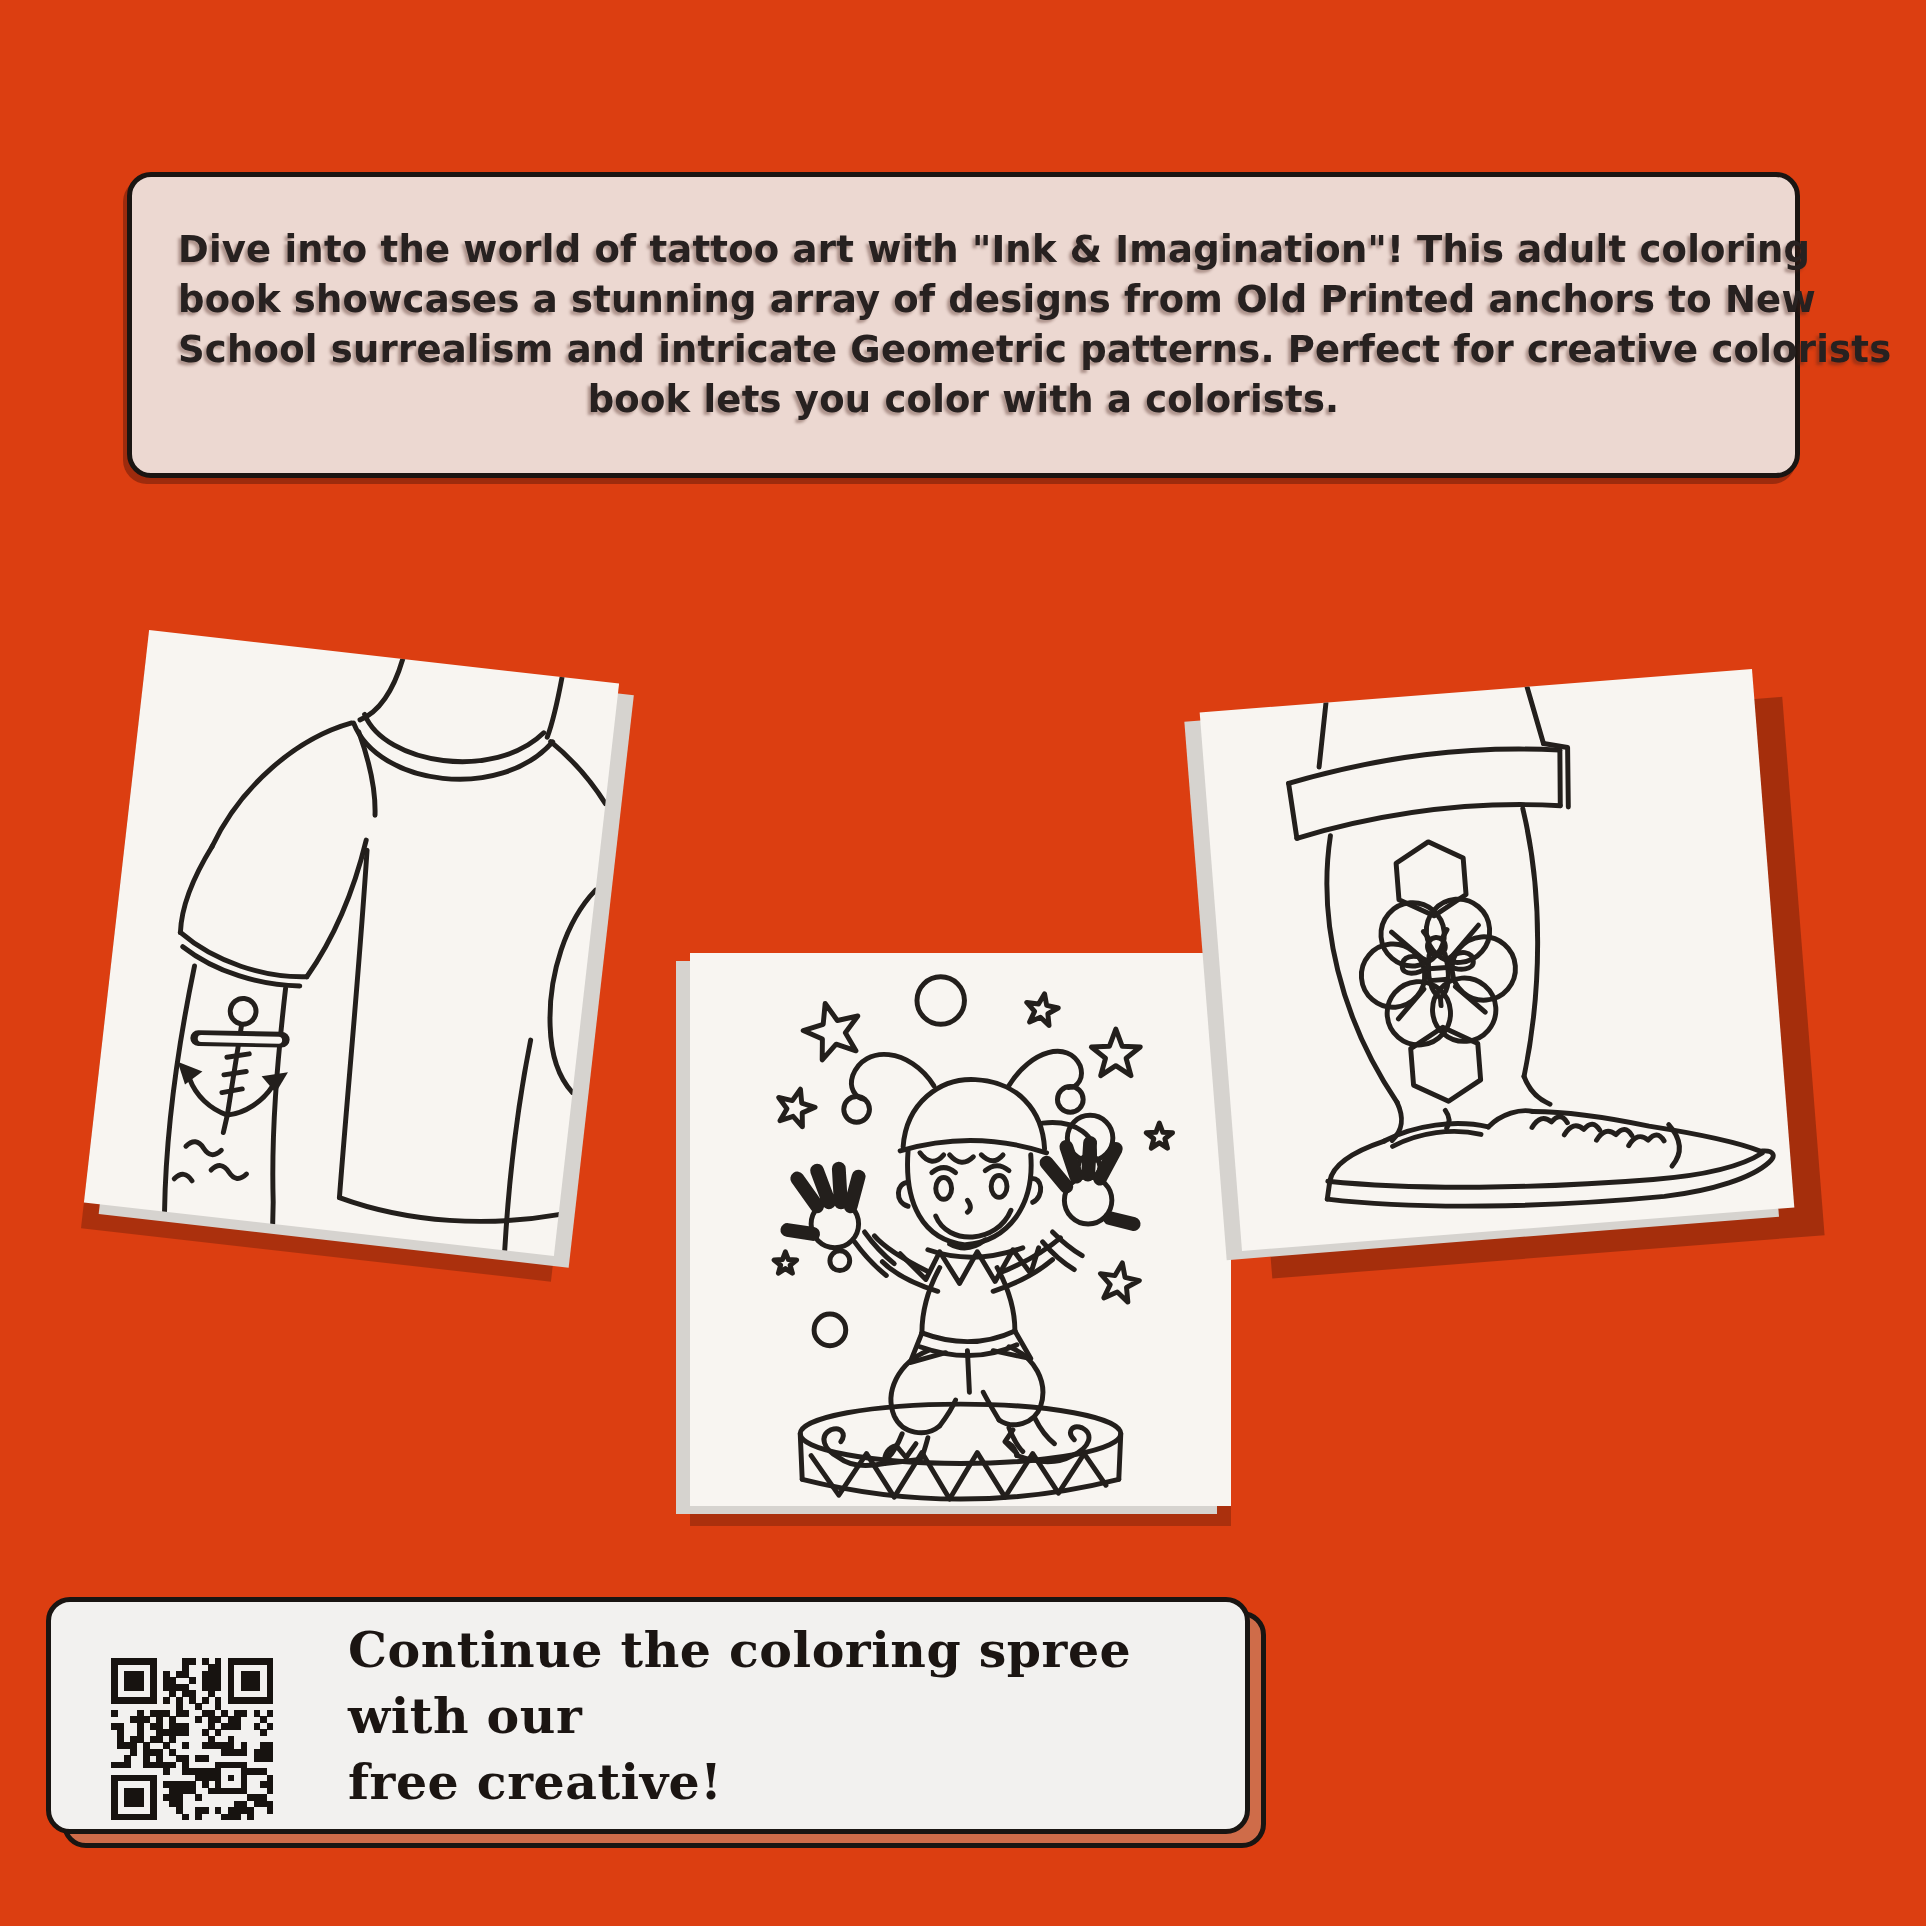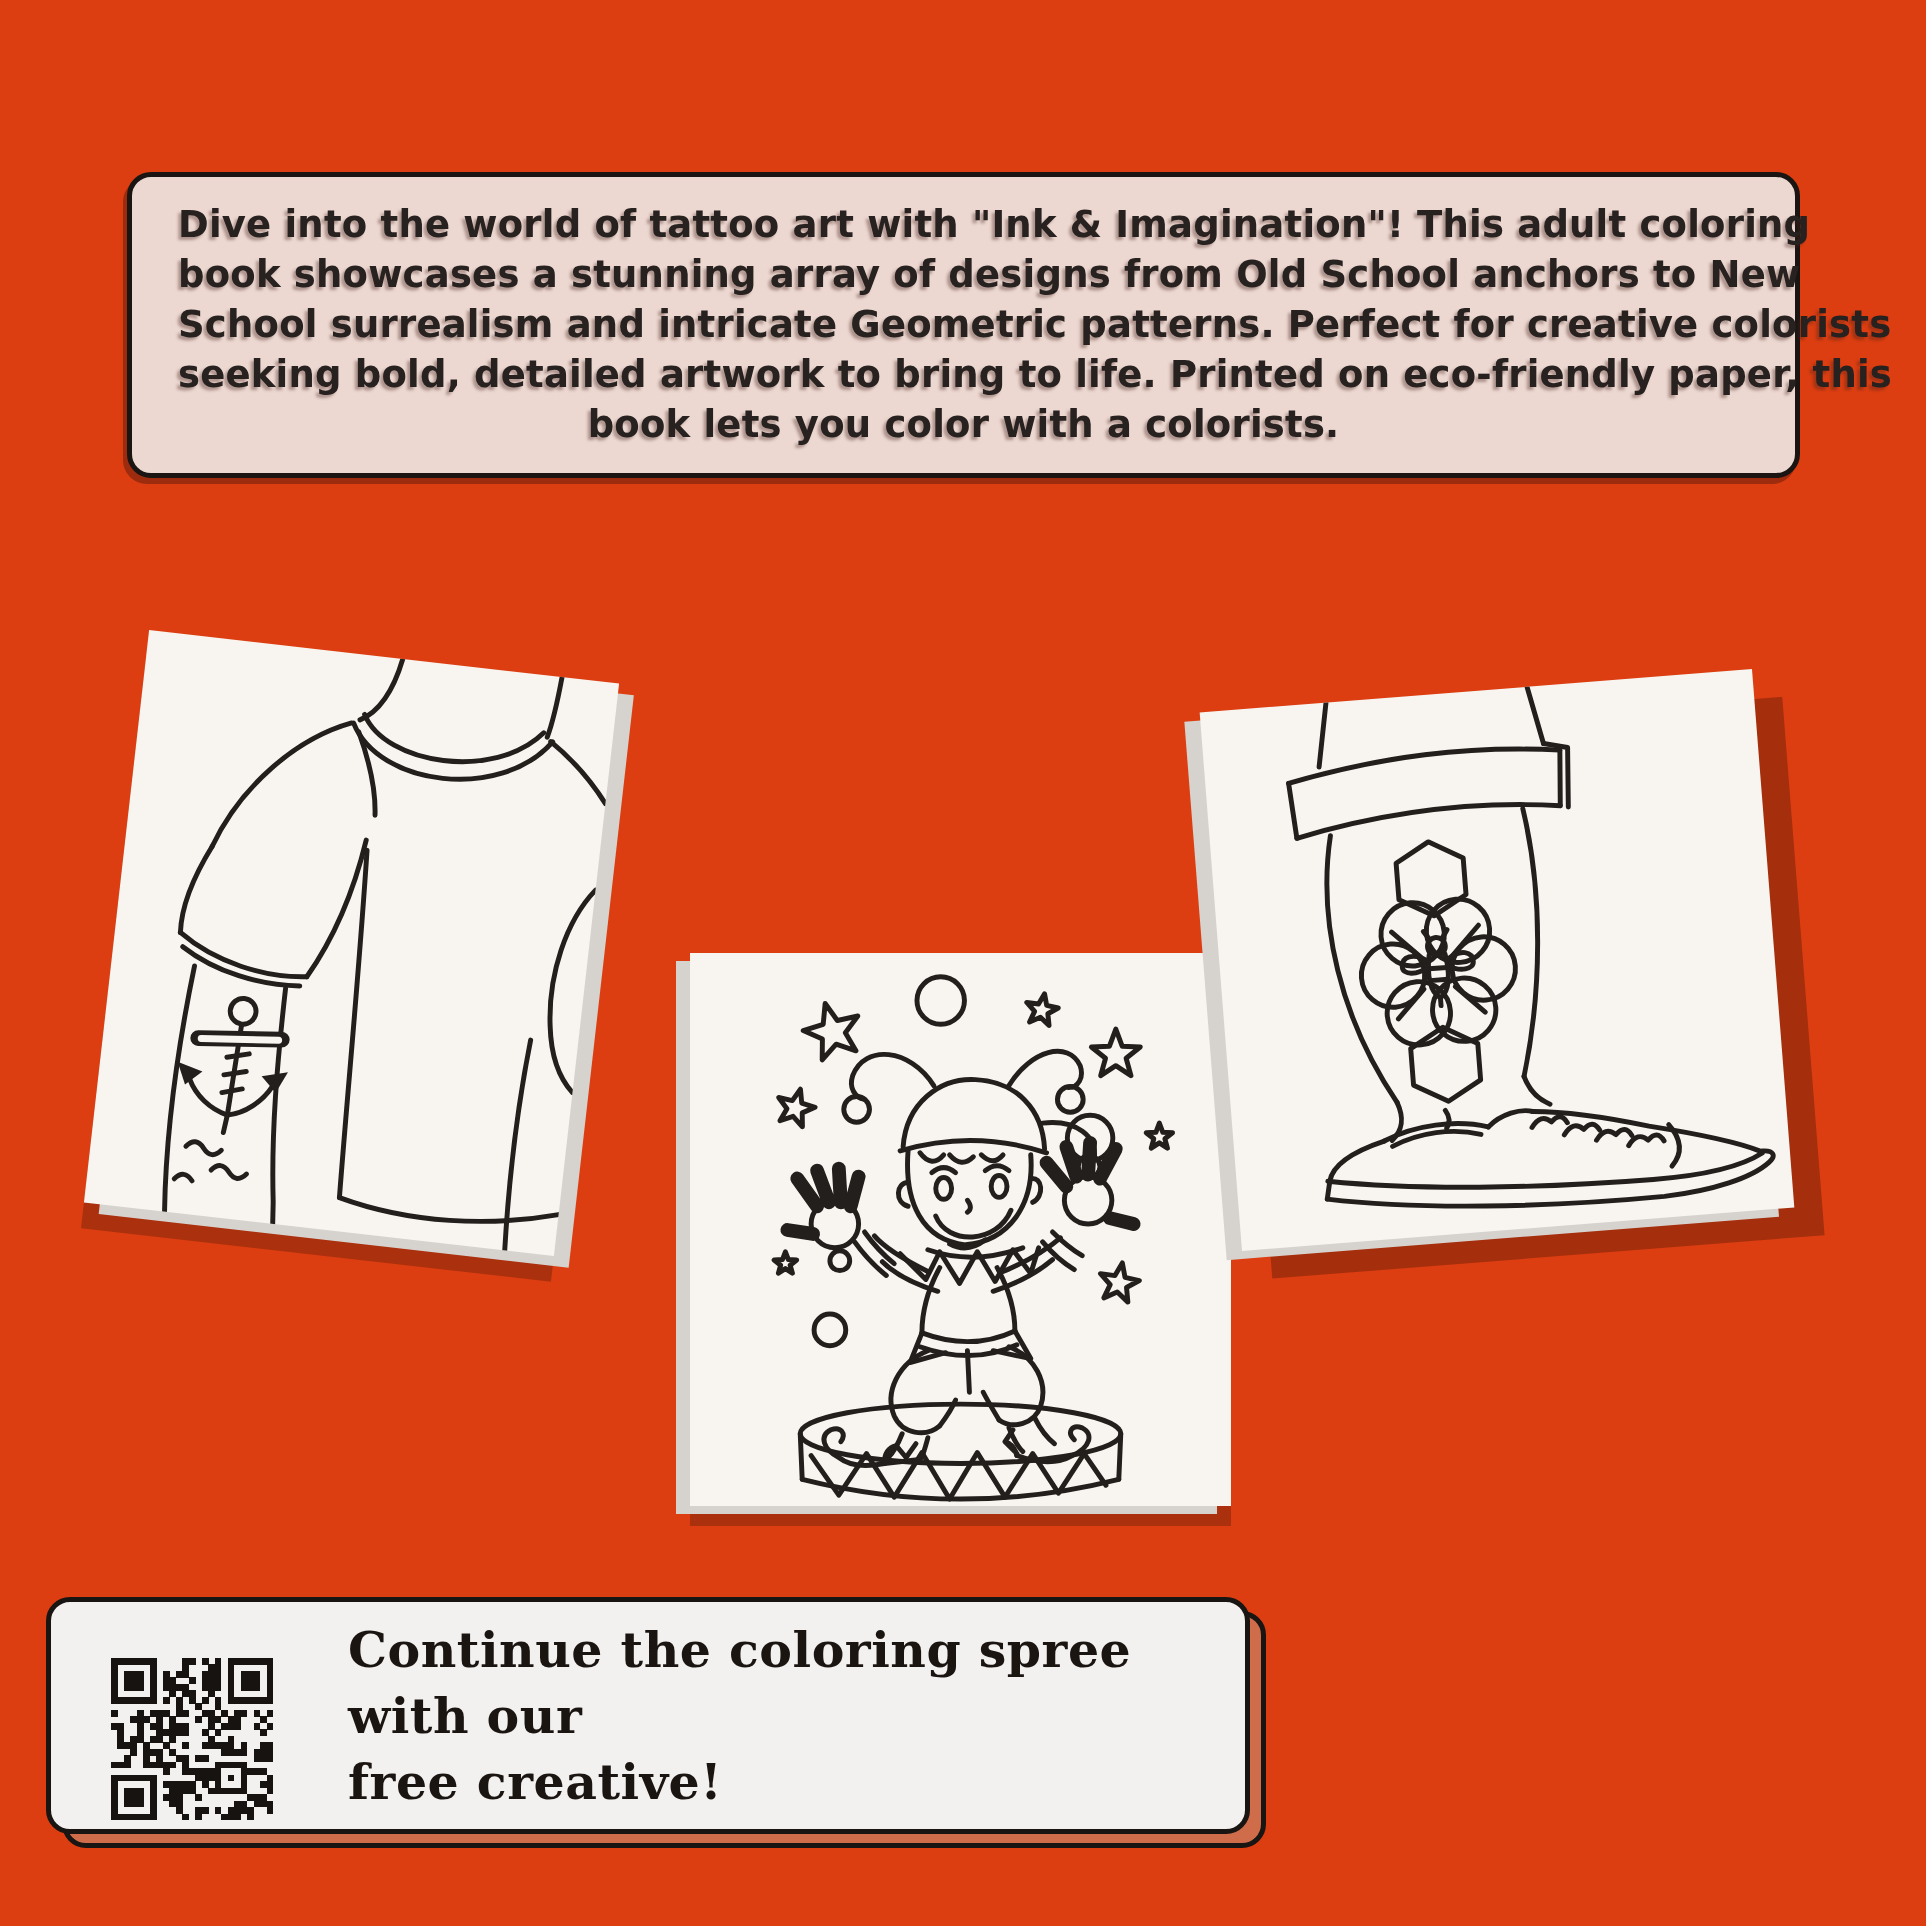--- a/index.html
+++ b/index.html
@@ -62,23 +62,22 @@
     font-family:"DejaVu Serif","Liberation Serif",serif;
     font-weight:bold;font-size:49px;line-height:66px;color:#1b1512;
     letter-spacing:0.5px;
   }
 </style>
 </head>
 <body>
 
 <div class="desc-box">
   <div class="desc-line">Dive into the world of tattoo art with "Ink &amp; Imagination"! This adult coloring</div>
-  <div class="desc-line">book showcases a stunning array of designs from Old School anchors to New</div>
+  <div class="desc-line">book showcases a stunning array of designs from Old Printed anchors to New</div>
   <div class="desc-line">School surrealism and intricate Geometric patterns. Perfect for creative colorists</div>
-  <div class="desc-line">seeking bold, detailed artwork to bring to life. Printed on eco-friendly paper, this</div>
   <div class="desc-line">book lets you color with a colorists.</div>
 </div>
 
 <div class="card card-anchor">
   <svg viewBox="0 0 478 582">
     <g class="ink">
 
       <path d="M 258 0 C 252 34 240 56 222 66"></path>
       <path d="M 420 0 C 418 28 416 46 412 62"></path>
 

